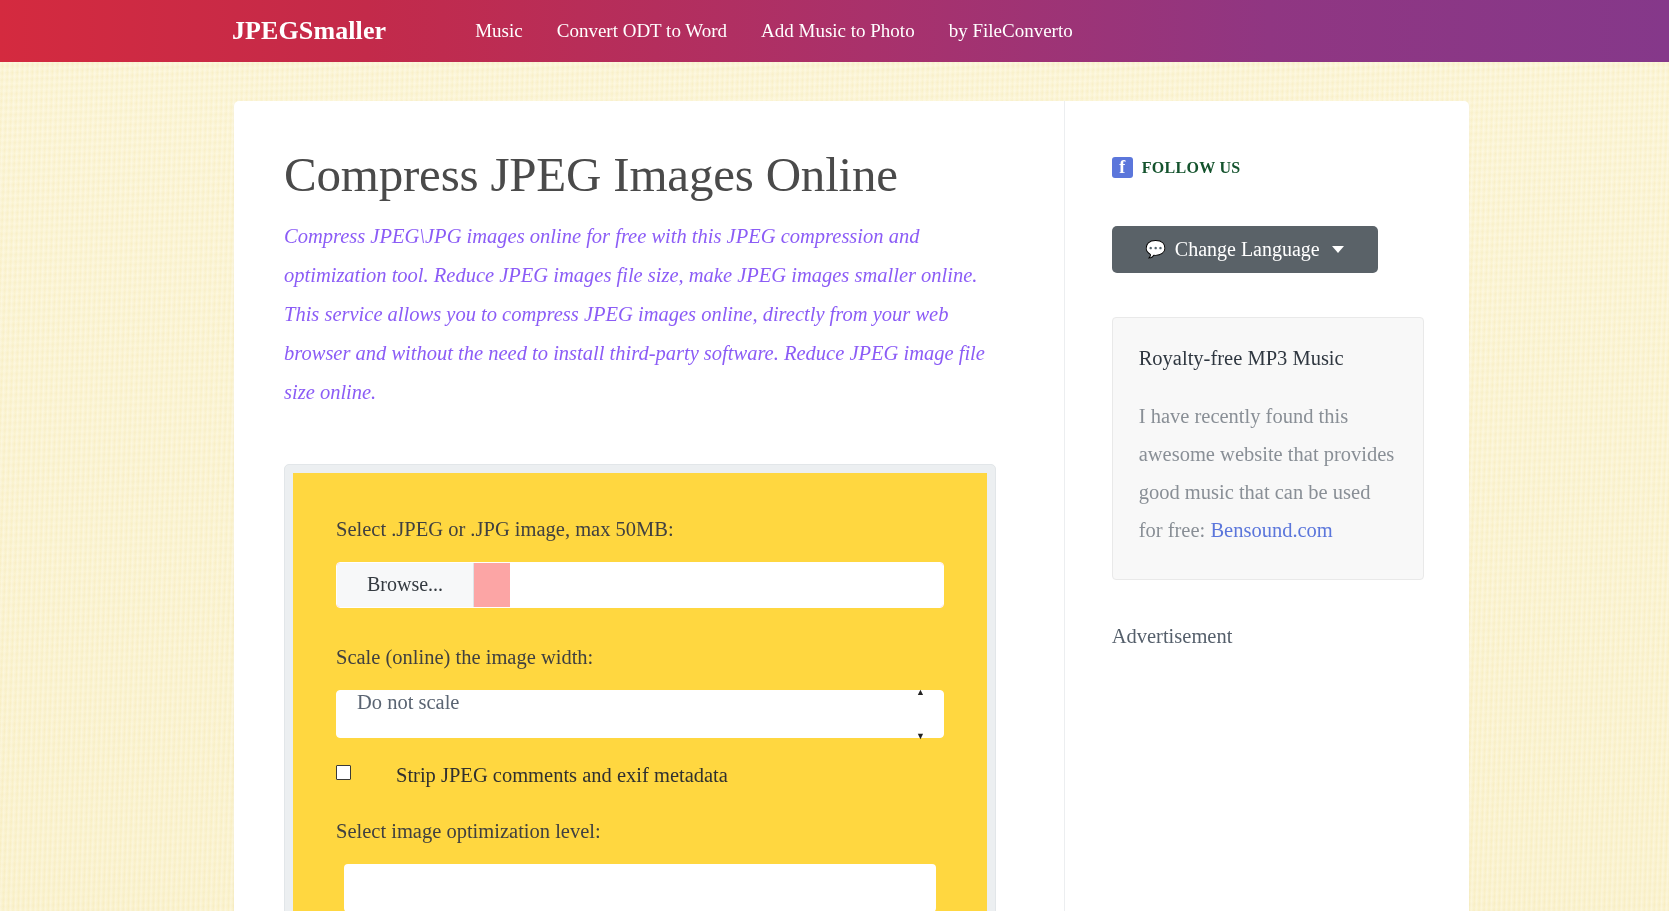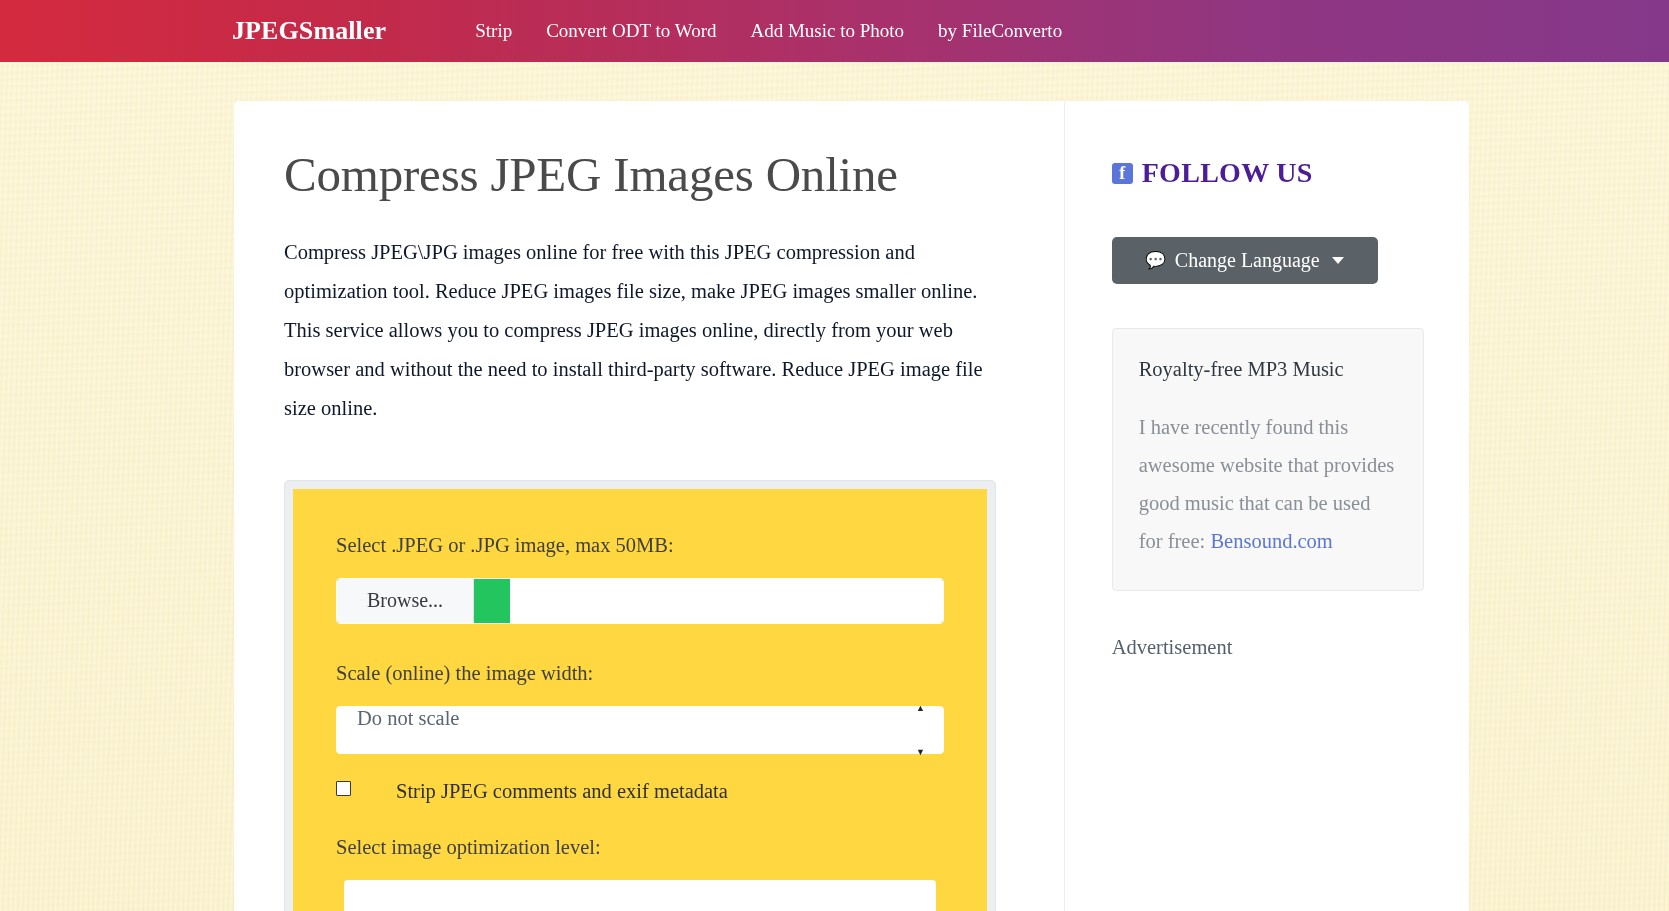--- a/index.html
+++ b/index.html
@@ -78,25 +78,26 @@
   .page-title {
     font-size: 49px;
     line-height: 1.15;
     color: #4a4a4a;
     font-weight: normal;
     letter-spacing: -0.2px;
     white-space: nowrap;
   }
 
   .intro-text {
-    margin-top: 30px;
+    margin-top: 14px;
     width: 722px;
     font-size: 20.5px;
     line-height: 39px;
-    color: #0f172a;
+    color: #8b5cf6;
+    font-style: italic;
   }
 
   
   .form-outer {
     margin-top: 52px;
     margin-left: 0px;
     width: 712px;
     background: #eceff1;
     border: 1px solid #e2e6e9;
     border-radius: 5px;
@@ -112,21 +113,21 @@
     font-size: 20.5px;
     color: #404040;
     margin-bottom: 20px;
     line-height: 1.2;
   }
   .field-block { margin-bottom: 37px; }
 
   .file-input {
     display: flex;
     height: 46px;
-    background: #22c55e;
+    background: #fca5a5;
     border-radius: 4px;
     overflow: hidden;
     border: 1px solid #ffffff;
     width: 100%;
     justify-content: center;
   }
   .file-browse {
     background: #f7f8f9;
     border-right: 1px solid #dfe3e6;
     min-width: 137px;
@@ -228,22 +229,22 @@
     content: "f";
     position: absolute;
     left: 7.5px; top: 0px;
     color: #ffffff;
     font-size: 18px;
     font-weight: bold;
     font-family: "Liberation Serif", serif;
     line-height: 21px;
   }
   .follow-text {
-    color: #4c1d95;
-    font-size: 28px;
+    color: #14532d;
+    font-size: 16px;
     font-weight: bold;
     letter-spacing: 0.3px;
   }
 
   .lang-btn {
     margin-top: 48px;
     width: 266px;
     height: 47px;
     background: #5a6268;
     border-radius: 5px;
@@ -294,21 +295,21 @@
     font-size: 20.5px;
     color: #555f6b;
   }
 </style>
 </head>
 <body>
 
 <div class="navbar">
   <div class="brand">JPEGSmaller</div>
   <div class="nav-links">
-    <a class="nav-link">Strip</a>
+    <a class="nav-link">Music</a>
     <a class="nav-link">Convert ODT to Word</a>
     <a class="nav-link">Add Music to Photo</a>
     <a class="nav-link">by FileConverto</a>
   </div>
 </div>
 
 <div class="content-card">
 
   <div class="main-col">
 

